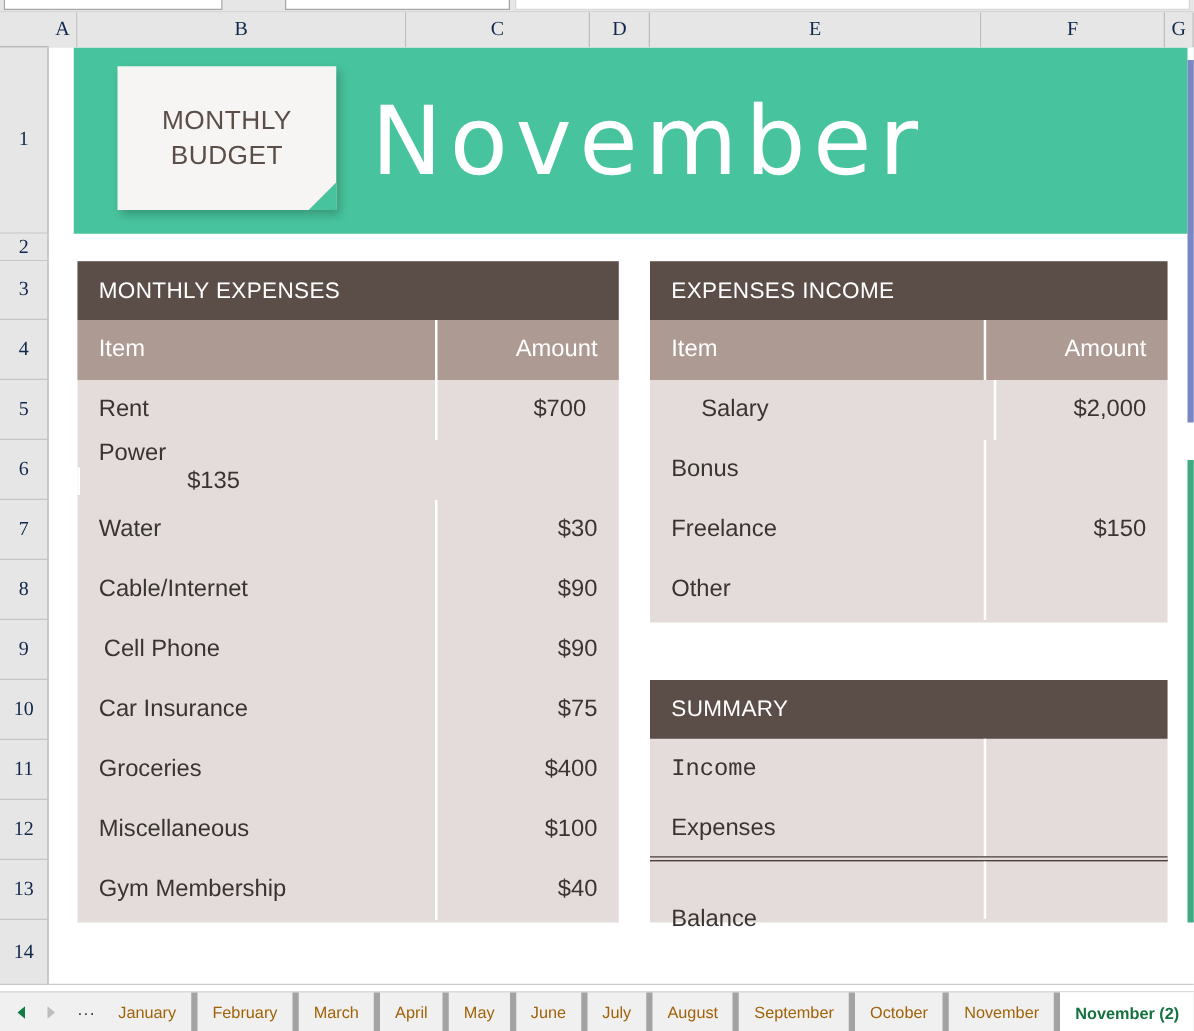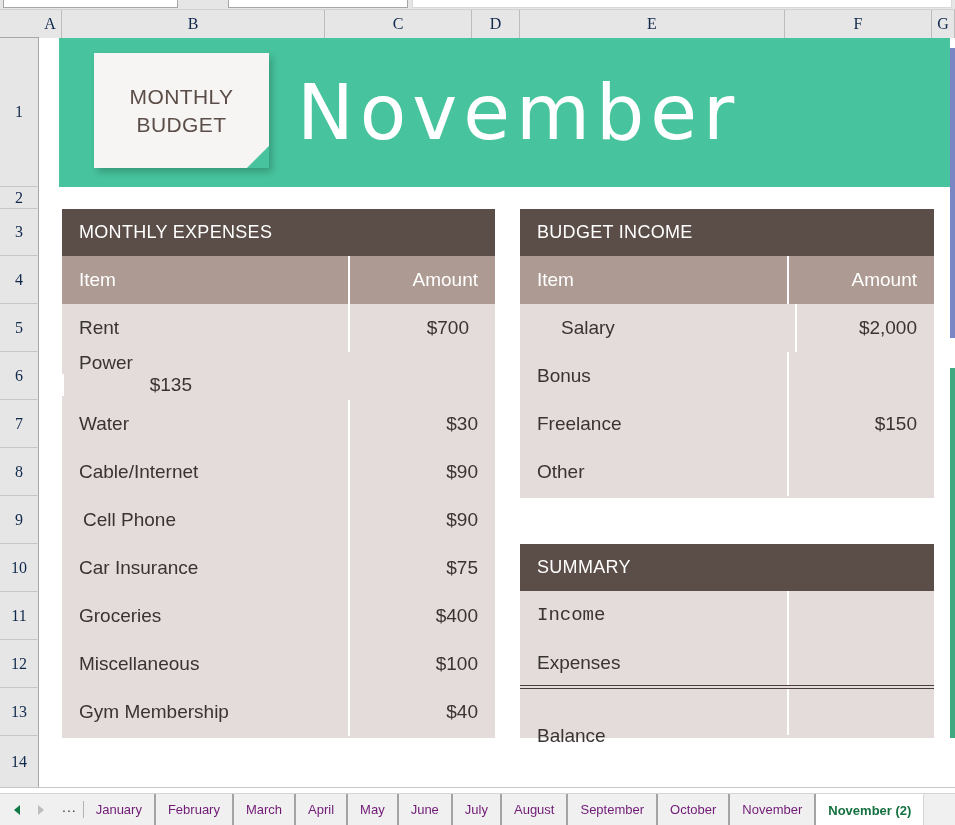--- a/index.html
+++ b/index.html
@@ -294,22 +294,22 @@
   #tab-sep {
     width: 1px;
     margin: 7px 0;
     background: #b4b4b4;
   }
   .tab {
     display: flex;
     align-items: center;
     padding: 0 12px;
     font-size: 13px;
-    color: #701a75;
-    border-right: 2px solid #a3a3a3;
+    color: #a16207;
+    border-right: 5px solid #a3a3a3;
     box-sizing: border-box;
     white-space: nowrap;
   }
   .tab.active {
     background: #ffffff;
     color: #14713f;
     font-weight: bold;
     border-right: 1px solid #d4d4d4;
     border-top: 1px solid #ffffff;
   }
@@ -404,21 +404,21 @@
           <div class="c-amt" style="width: 147px;">$100</div>
         </div>
         <div class="bt-row" style="height: 48px;">
           <div class="c-item" style="width: 286px;">Gym Membership</div>
           <div class="c-amt" style="width: 147px;">$40</div>
         </div>
       </div>
   </div>
 
   <div class="btable" id="tbl-income" style="left:481px; top:171px; width:414px; height:289px;">
-    <div class="bt-title" style="height:47px;">BUDGET INCOME</div>
+    <div class="bt-title" style="height:47px;">EXPENSES INCOME</div>
     <div class="bt-subhead" style="height:48px;">
       <div class="c-item" style="width:267px; border-left:none;">Item</div>
       <div class="c-amt" style="width:147px;">Amount</div>
     </div>
     <div id="income-rows">
         <div class="bt-row" style="height: 48px; padding-left: 24px;">
           <div class="c-item" style="width: 267px;">Salary</div>
           <div class="c-amt" style="width: 147px;">$2,000</div>
         </div>
         <div class="bt-row" style="height: 48px;">

